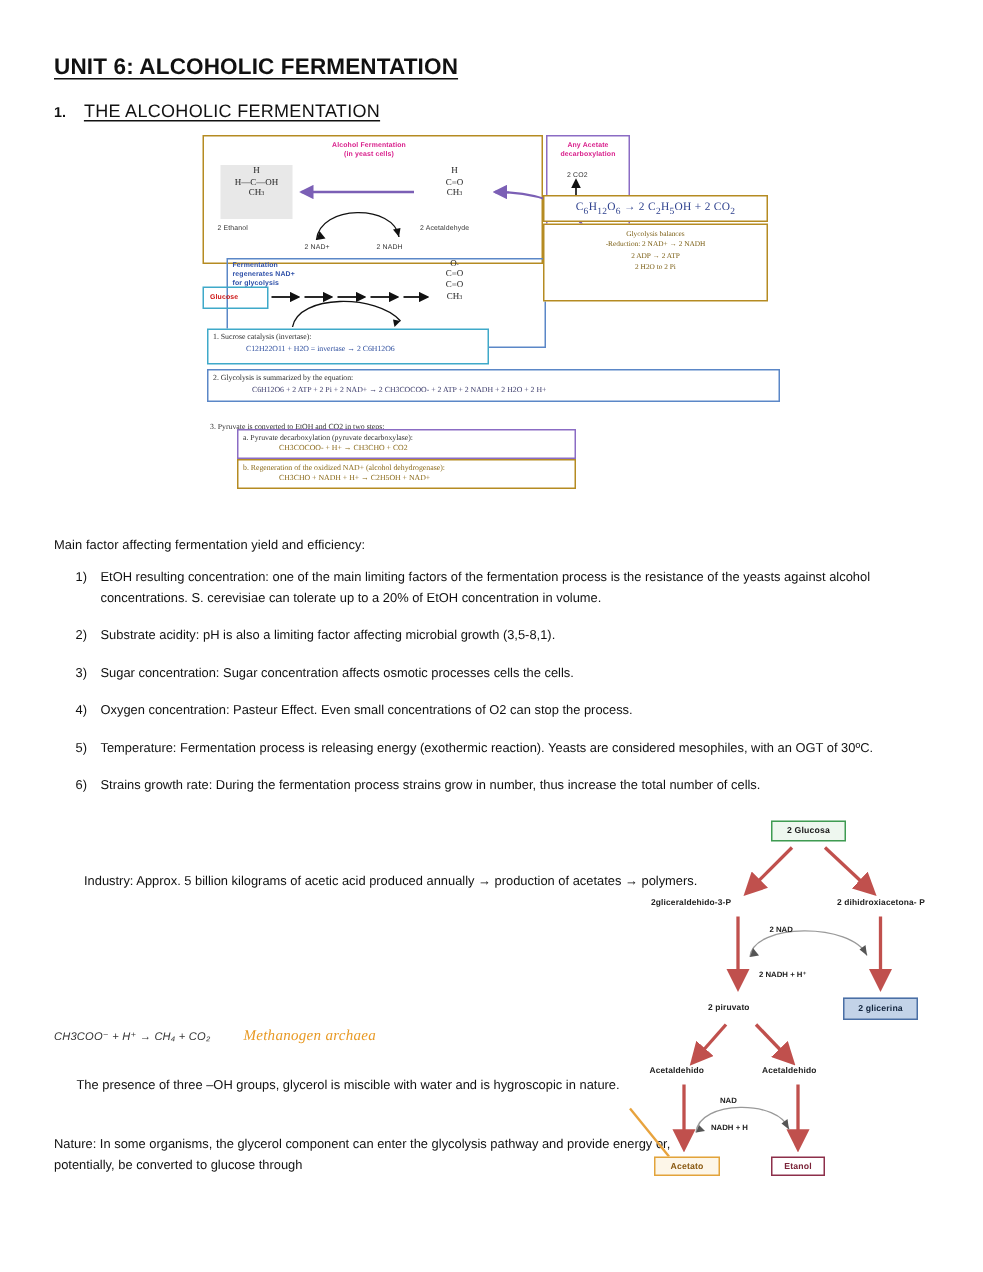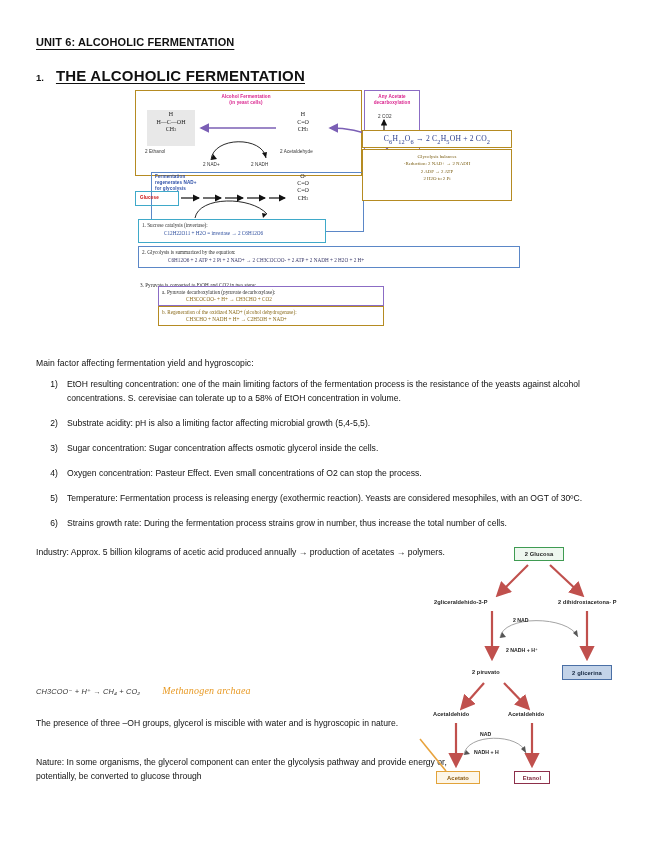--- a/index.html
+++ b/index.html
@@ -8,27 +8,27 @@
     width:655px;height:848px;overflow:hidden;
     font-family:"Liberation Sans","DejaVu Sans",sans-serif;
     color:#111;
     -webkit-font-smoothing:antialiased;
   }
   .page{position:relative;width:655px;height:848px;box-sizing:border-box;padding:0;}
 
   
   .h-title{
     position:absolute;left:36px;top:36px;
-    font-size:11px;font-weight:bold;letter-spacing:.1px;
+    font-size:15px;font-weight:bold;letter-spacing:.1px;
     text-decoration:underline;text-underline-offset:3px;
     white-space:nowrap;
   }
   .h-sub-wrap{position:absolute;left:36px;top:67px;display:flex;gap:12px;align-items:baseline;}
   .h-sub-num{font-size:9.5px;font-weight:bold;}
-  .h-sub{font-size:15px;font-weight:bold;text-decoration:underline;text-underline-offset:2px;letter-spacing:.2px;}
+  .h-sub{font-size:12px;font-weight:normal;text-decoration:underline;text-underline-offset:2px;letter-spacing:.2px;}
 
   
   .fig-top{position:absolute;left:133px;top:88px;width:390px;height:235px;}
 
   .box{position:absolute;box-sizing:border-box;}
 
   .gold{border:1.4px solid #b58b22;}
   .purple{border:1.4px solid #8b6cc4;}
   .blue{border:1.4px solid #5b87c7;}
   .cyan{border:1.6px solid #3fa9c9;}
@@ -64,26 +64,26 @@
   .lead{left:36px;top:357px;width:580px;}
   ol.factors{
     position:absolute;left:36px;top:378px;width:586px;margin:0;padding:0;
     list-style:none;font-size:8.6px;line-height:1.62;
   }
   ol.factors li{display:flex;gap:9px;margin-bottom:11px;}
   ol.factors li .num{width:22px;flex:0 0 22px;text-align:right;}
   ol.factors li .txt{flex:1;}
 
   .para{position:absolute;left:36px;width:412px;font-size:8.6px;line-height:1.63;}
-  .p-industry{top:545px;}
+  .p-industry{top:580px;margin-left:20px;}
   .p-nature1{top:613px;}
   .p-chem{top:683px;display:flex;gap:22px;align-items:baseline;font-style:italic;}
   .chem-eq{font-family:"Liberation Sans","DejaVu Sans",sans-serif;font-size:7.4px;color:#333;letter-spacing:.15px;}
   .chem-note{font-family:"Liberation Serif","DejaVu Serif",serif;font-size:10px;color:#e89a25;letter-spacing:.2px;}
-  .p-glycerol{top:716px;}
+  .p-glycerol{top:716px;margin-left:15px;}
   .p-nature2{top:755px;}
 
   
   .fig-gly{position:absolute;left:432px;top:543px;width:223px;height:300px;}
   .gnode{position:absolute;font-size:5.6px;font-weight:bold;color:#222;white-space:nowrap;letter-spacing:.1px;}
   .gbox{position:absolute;box-sizing:border-box;font-size:5.8px;font-weight:bold;
         display:flex;align-items:center;justify-content:center;white-space:nowrap;letter-spacing:.1px;}
   .gbox-green{border:1.2px solid #3f9b52;background:#eef7ef;color:#1b1b1b;}
   .gbox-blue{border:1.2px solid #4a6fa5;background:#c3d3e8;color:#12243d;}
   .gbox-orange{border:1.2px solid #e2a33a;background:#fdf6e8;color:#8a5a12;}
@@ -204,34 +204,34 @@
   <div class="strip purple" style="left:158px;top:286px;width:226px;height:20px;border:1.2px solid #8b6cc4;padding:1.5px 3px;">
     <div class="strip-txt">a. Pyruvate decarboxylation (pyruvate decarboxylase):</div>
     <div class="strip-eq" style="margin-left:24px;color:#8a6a1a;">CH3COCOO- + H+ → CH3CHO + CO2</div>
   </div>
 
   <div class="strip gold" style="left:158px;top:306px;width:226px;height:20px;border:1.2px solid #b58b22;padding:1.5px 3px;">
     <div class="strip-txt" style="color:#8a6a1a;">b. Regeneration of the oxidized NAD+ (alcohol dehydrogenase):</div>
     <div class="strip-eq" style="margin-left:24px;color:#8a6a1a;">CH3CHO + NADH + H+ → C2H5OH + NAD+</div>
   </div>
 
-  <div class="body-txt lead">Main factor affecting fermentation yield and hygroscopic:</div>
+  <div class="body-txt lead">Main factor affecting fermentation yield and efficiency:</div>
 
   <ol class="factors">
     <li>
       <span class="num">1)</span>
-      <span class="txt">EtOH resulting concentration: one of the main limiting factors of the fermentation process is the resistance of the yeasts against alcohol concentrations. S. cerevisiae can tolerate up to a 58% of EtOH concentration in volume.</span>
+      <span class="txt">EtOH resulting concentration: one of the main limiting factors of the fermentation process is the resistance of the yeasts against alcohol concentrations. S. cerevisiae can tolerate up to a 20% of EtOH concentration in volume.</span>
     </li>
     <li>
       <span class="num">2)</span>
-      <span class="txt">Substrate acidity: pH is also a limiting factor affecting microbial growth (5,4-5,5).</span>
+      <span class="txt">Substrate acidity: pH is also a limiting factor affecting microbial growth (3,5-8,1).</span>
     </li>
     <li>
       <span class="num">3)</span>
-      <span class="txt">Sugar concentration: Sugar concentration affects osmotic glycerol inside the cells.</span>
+      <span class="txt">Sugar concentration: Sugar concentration affects osmotic processes cells the cells.</span>
     </li>
     <li>
       <span class="num">4)</span>
       <span class="txt">Oxygen concentration: Pasteur Effect. Even small concentrations of O2 can stop the process.</span>
     </li>
     <li>
       <span class="num">5)</span>
       <span class="txt">Temperature: Fermentation process is releasing energy (exothermic reaction). Yeasts are considered mesophiles, with an OGT of 30ºC.</span>
     </li>
     <li>

